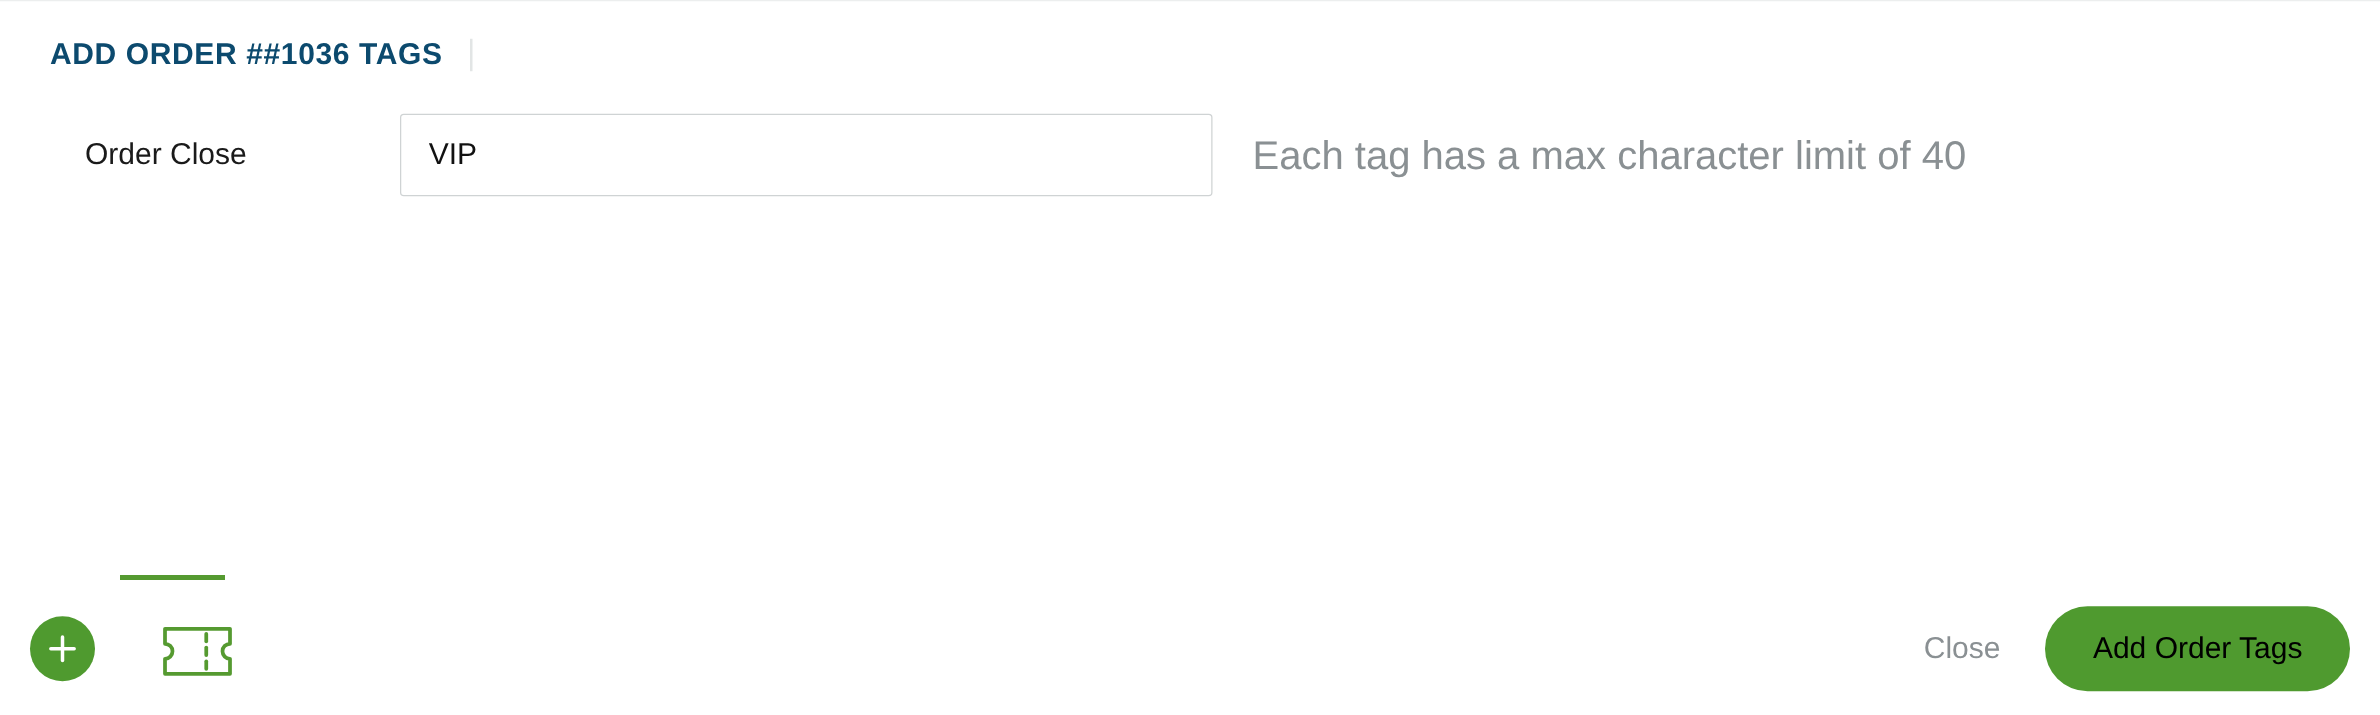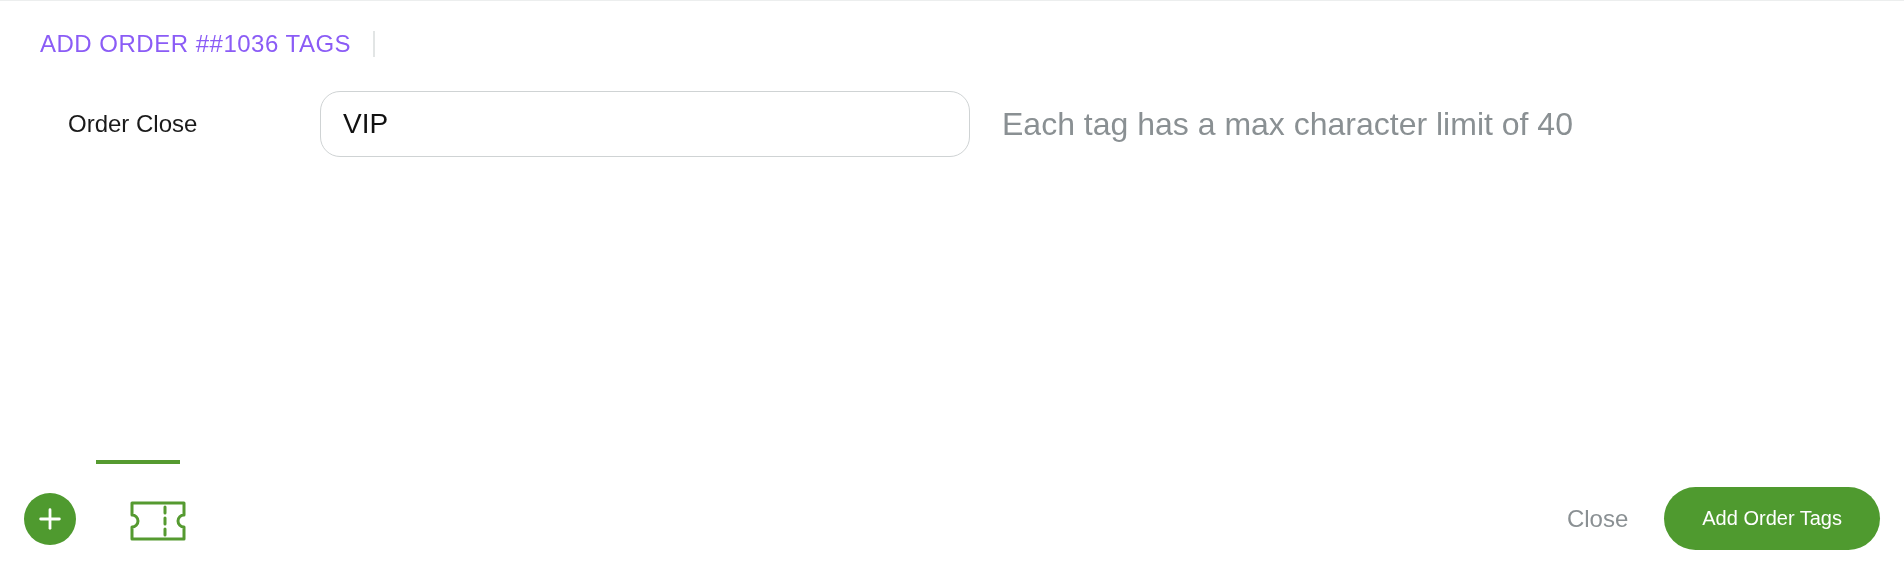--- a/index.html
+++ b/index.html
@@ -19,23 +19,23 @@
   .content {
     position: absolute;
     left: 0;
     top: 0;
     right: 0;
     height: 465px;
     border-top: 1px solid #eceeee;
     padding: 30px 40px 0 40px;
   }
   .section-title {
-    color: #8b5cf6;
+    color: #0c4a6e;
     font-size: 24px;
-    font-weight: 400;
+    font-weight: 700;
     letter-spacing: 0.5px;
     border-right: 2px solid #e2e5e5;
     display: inline-block;
     padding-right: 22px;
     line-height: 1.1;
   }
   .form-row {
     display: flex;
     align-items: center;
     margin-top: 34px;
@@ -43,23 +43,23 @@
   .field-label {
     width: 280px;
     font-size: 24px;
     color: #1a1a1a;
     padding-left: 28px;
   }
   .tag-input {
     flex: 0 0 650px;
     height: 66px;
     border: 1px solid #cfd3d4;
-    border-radius: 20px;
+    border-radius: 3px;
     padding: 0 22px;
-    font-size: 28px;
+    font-size: 24px;
     color: #111;
     outline: none;
     background: #fff;
   }
   .hint {
     margin-left: 32px;
     font-size: 32px;
     color: #8a9093;
   }
   .footer {
@@ -113,24 +113,24 @@
     align-items: center;
     gap: 36px;
   }
   .close-link {
     font-size: 24px;
     color: #8a9093;
     cursor: pointer;
   }
   .primary-btn {
     background: #4f9a2f;
-    color: #ffffff;
+    color: #000000;
     border: none;
     border-radius: 999px;
-    font-size: 20px;
+    font-size: 24px;
     padding: 20px 38px;
     cursor: pointer;
   }
 </style>
 </head>
 <body>
 
 <div class="page">
   <div class="content">
     <div class="section-title">ADD ORDER ##1036 TAGS</div>

